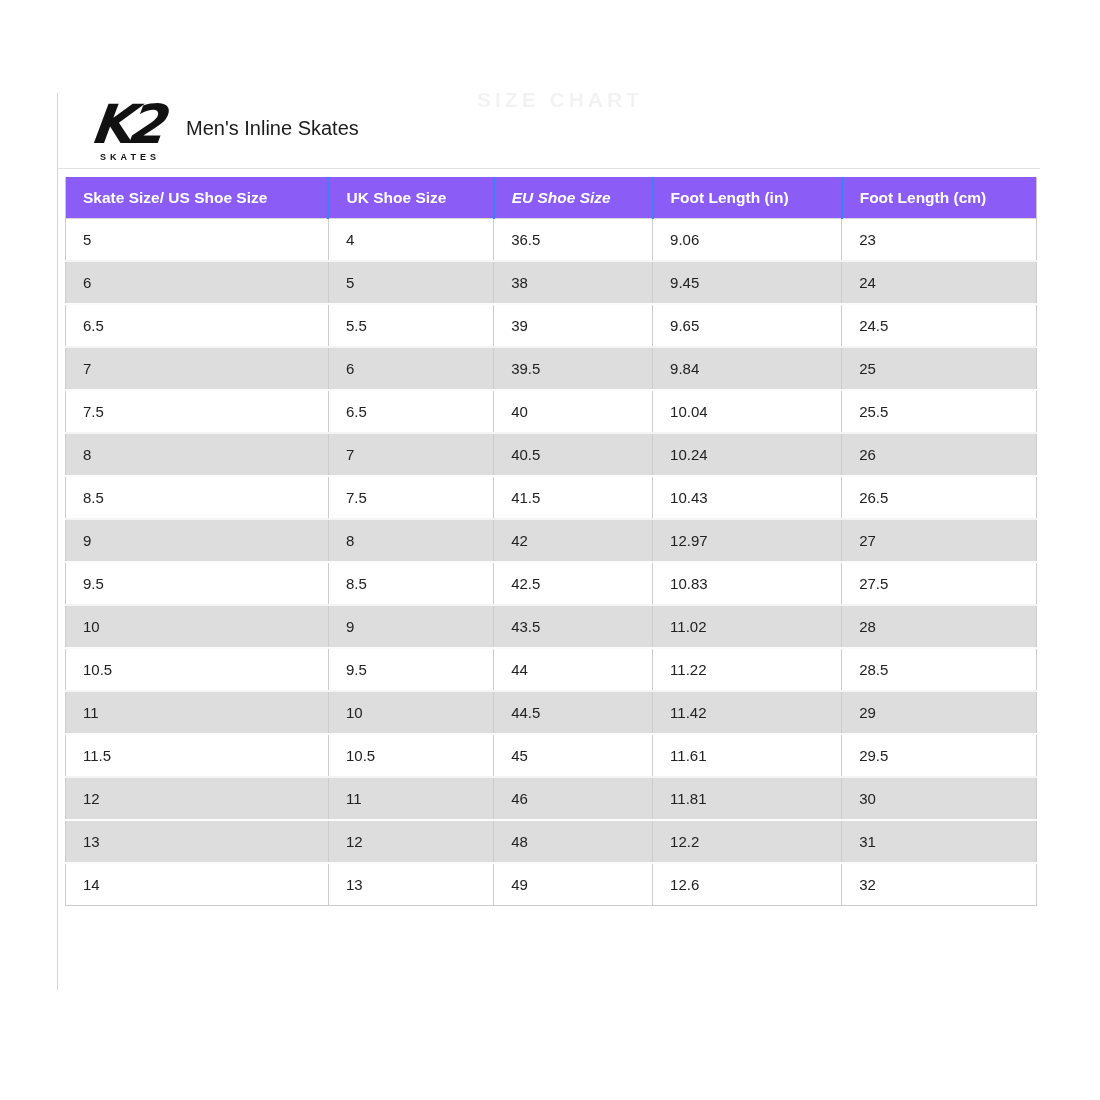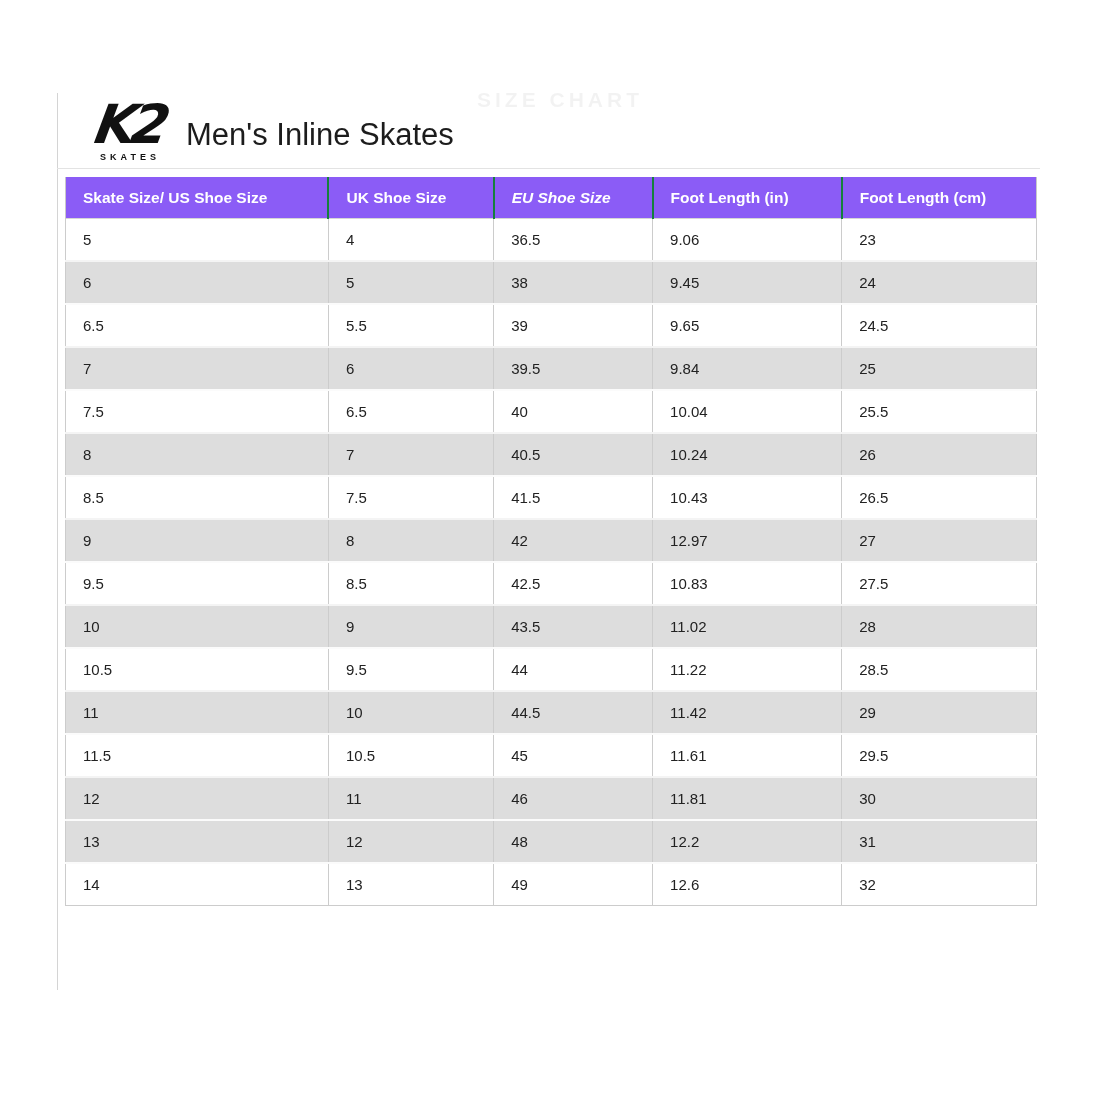--- a/index.html
+++ b/index.html
@@ -55,21 +55,21 @@
     font-size: 9px;
     font-weight: bold;
     letter-spacing: 4px;
     margin-top: -2px;
     color: #111111;
   }
   .page-title {
     position: absolute;
     left: 186px;
     top: 117px;
-    font-size: 31px;
+    font-size: 20px;
     font-weight: 400;
     color: #1c1c1c;
     white-space: nowrap;
   }
   .title-divider {
     position: absolute;
     left: 57px;
     top: 168px;
     width: 983px;
     height: 1px;
@@ -88,21 +88,21 @@
     color: #ffffff;
     font-size: 15.5px;
     font-weight: bold;
     text-align: left;
     height: 41px;
     padding: 0 0 0 17px;
     border-left: 1px solid #c9c9c9;
     border-right: 1px solid #c9c9c9;
   }
   table.size-table th + th {
-    border-left: 2px solid #15803d;
+    border-left: 2px solid #3b82f6;
   }
   table.size-table th:nth-child(1) { width: 27.8%; }
   table.size-table th:nth-child(2) { width: 16.7%; }
   table.size-table th:nth-child(3) { width: 16.0%; font-style: italic; }
   table.size-table th:nth-child(4) { width: 19.4%; }
   table.size-table th:nth-child(5) { width: 20.1%; }
   table.size-table td {
     background: #ffffff;
     font-size: 15px;
     color: #222222;

